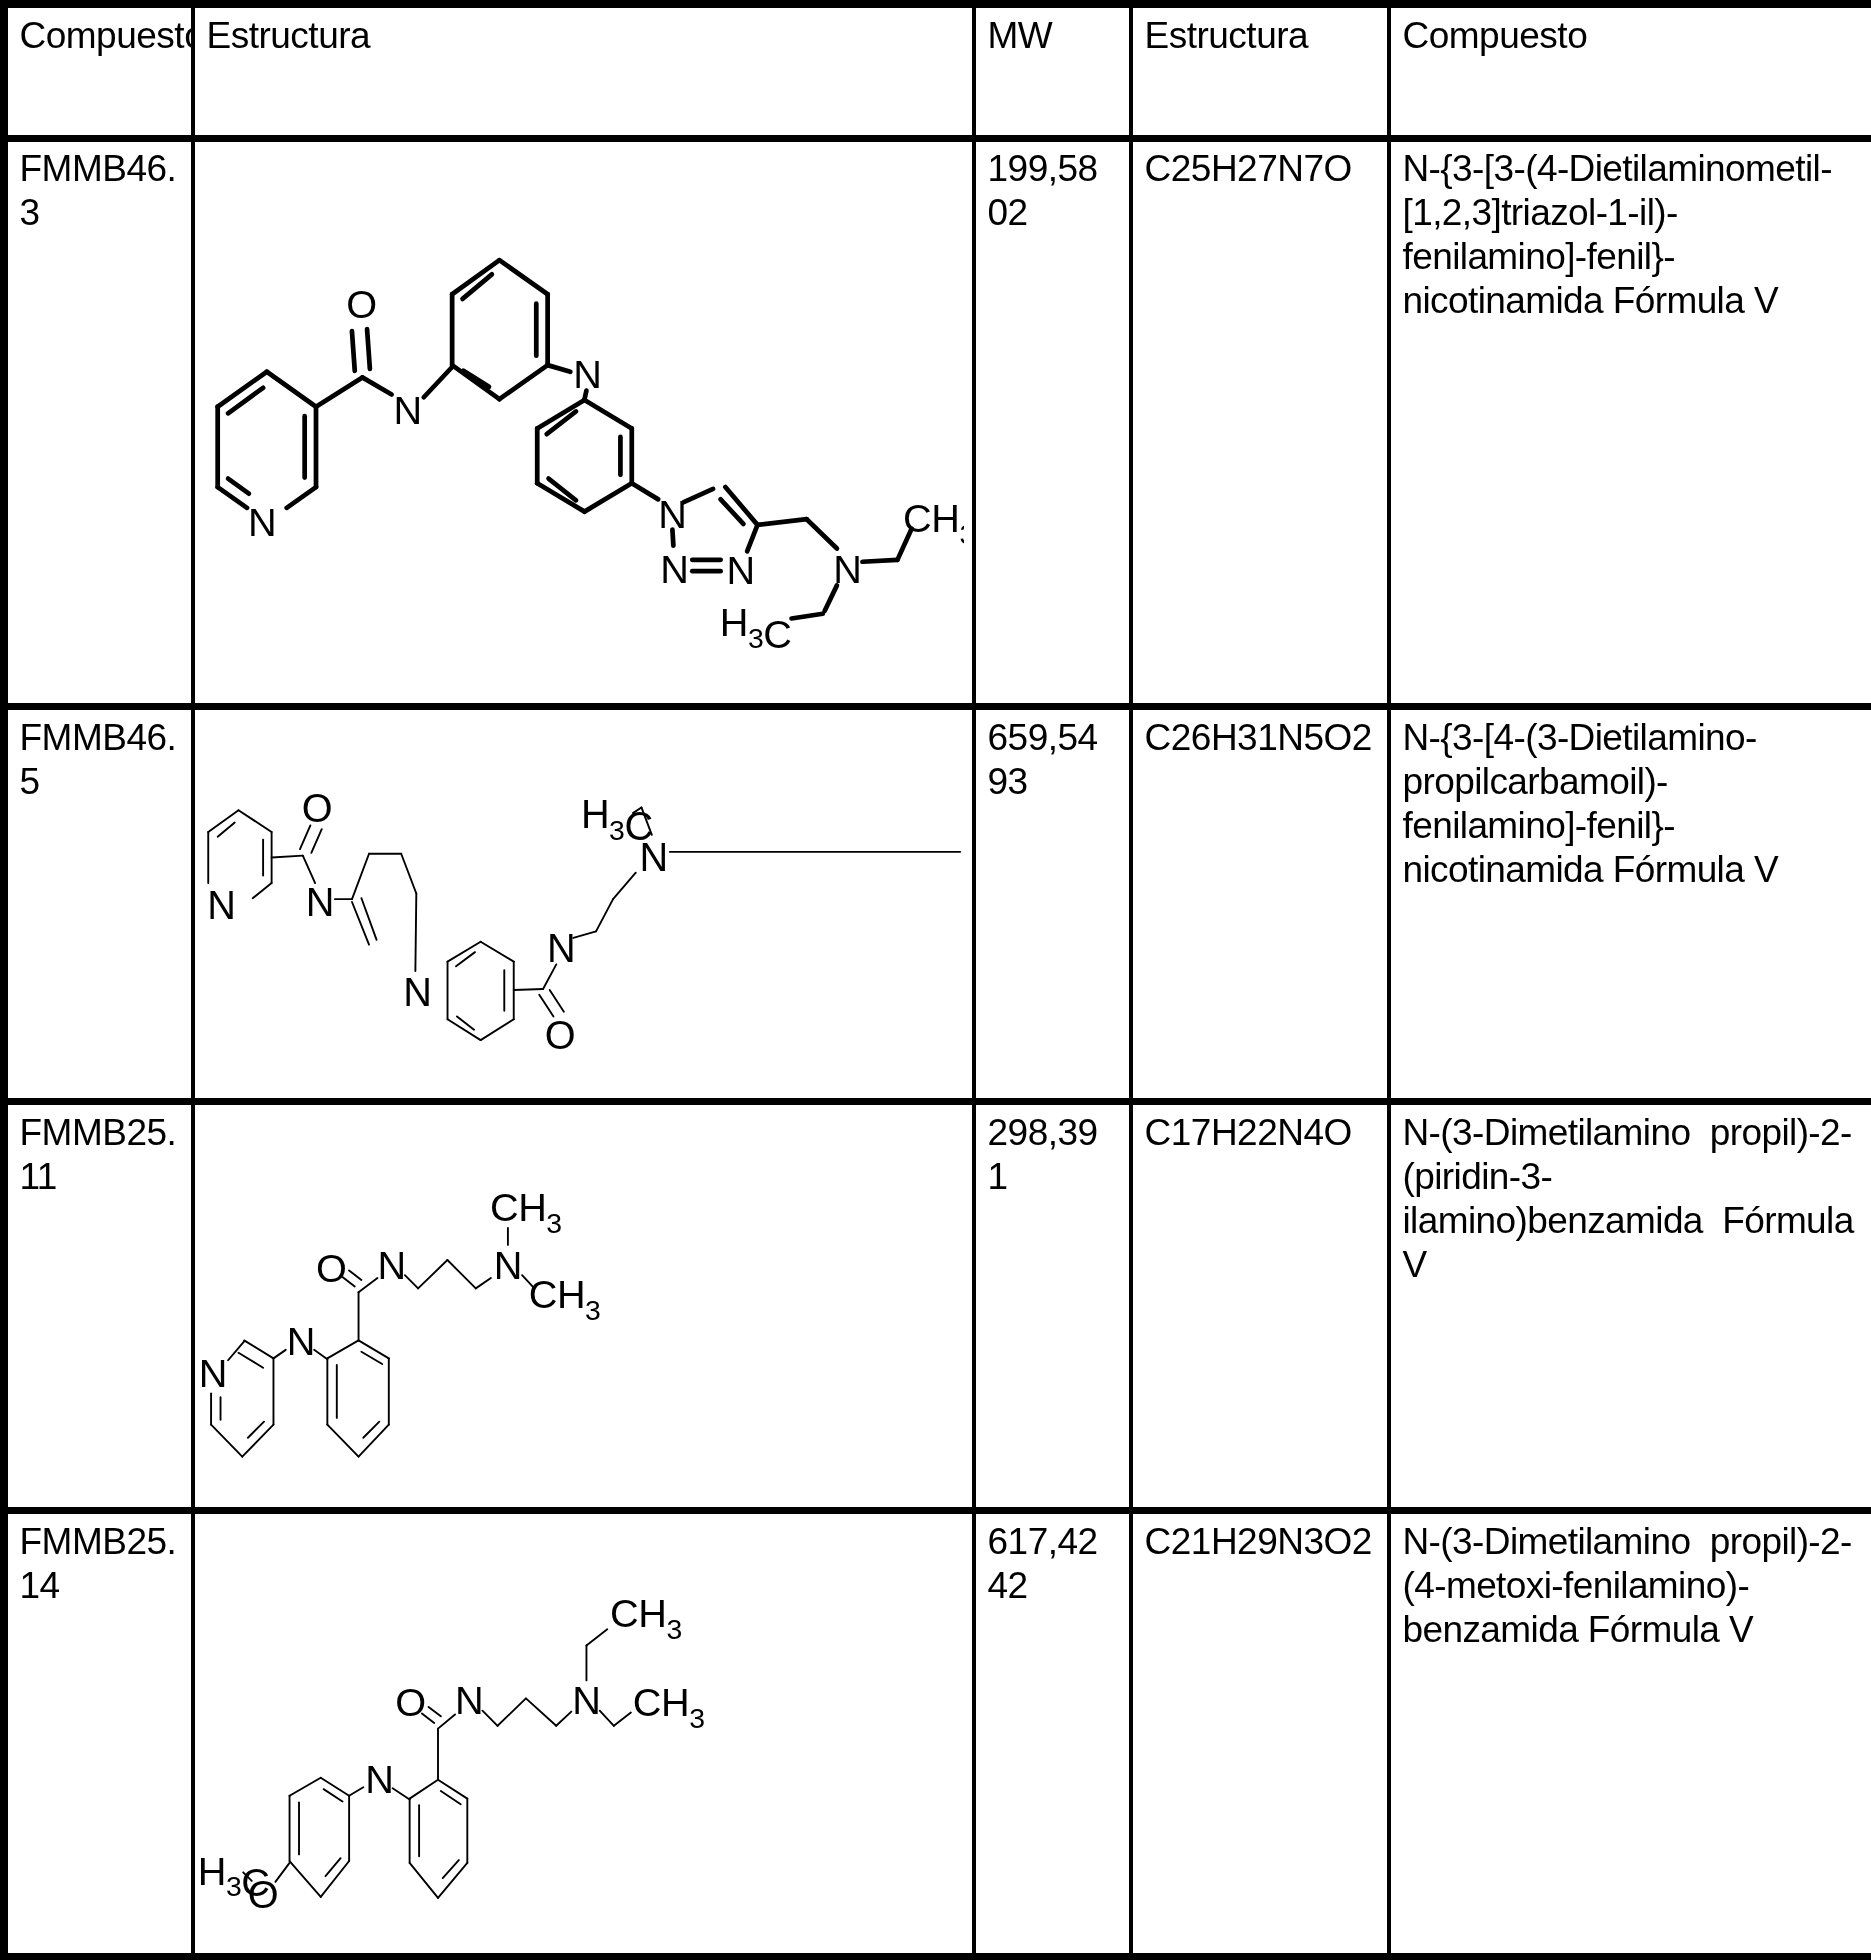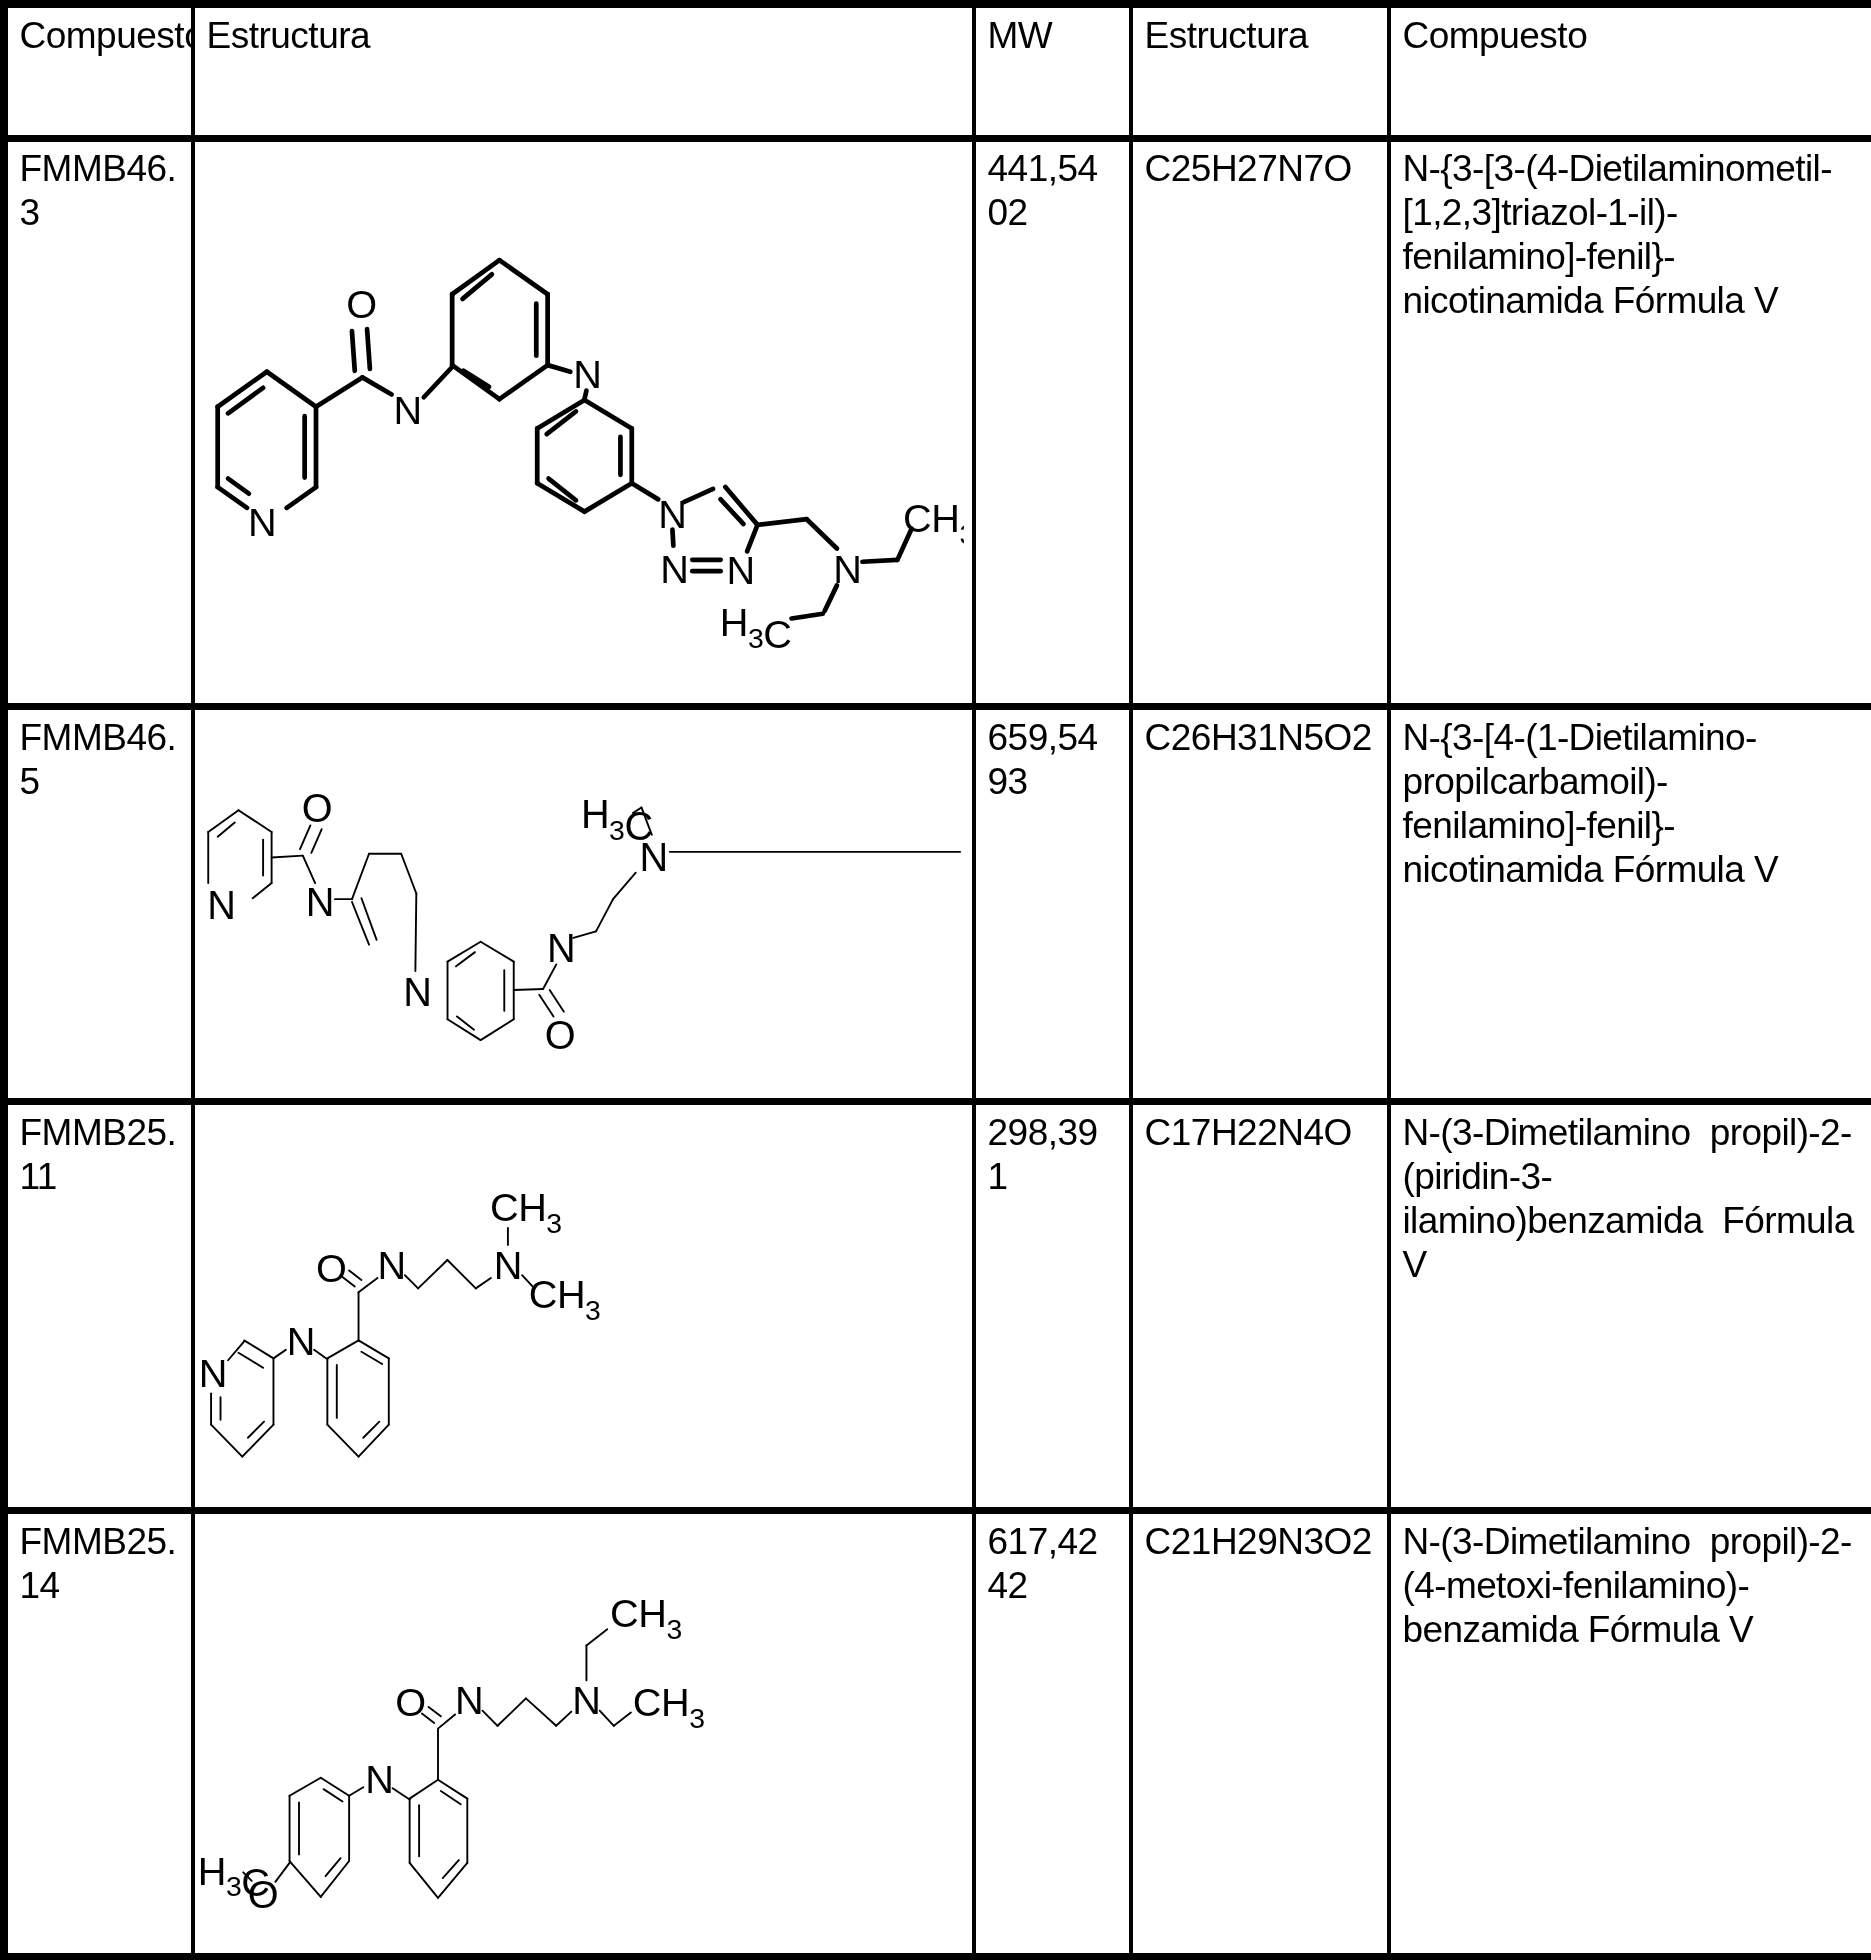--- a/index.html
+++ b/index.html
@@ -103,21 +103,21 @@
             <text x="620" y="407" font-size="42" text-anchor="middle"><tspan dy="0">N</tspan></text>
             <text x="710" y="555" font-size="42" text-anchor="middle"><tspan dy="0">N</tspan></text>
             <text x="712" y="613" font-size="42" text-anchor="middle"><tspan dy="0">N</tspan></text>
             <text x="782" y="615" font-size="42" text-anchor="middle"><tspan dy="0">N</tspan></text>
             <text x="895" y="613" font-size="42" text-anchor="middle"><tspan dy="0">N</tspan></text>
             <text x="954" y="560" font-size="42" text-anchor="start"><tspan dy="0">CH</tspan><tspan font-size="30" dy="12">3</tspan></text>
             <text x="760" y="670" font-size="42" text-anchor="start"><tspan dy="0">H</tspan><tspan font-size="30" dy="12">3</tspan><tspan dy="0">C</tspan></text>
           </svg>
     </td>
     <td>
-          <div class="ml">441,54
+          <div class="ml">199,58
 02</div>
         </td>
     <td class="formula">C25H27N7O</td>
     <td class="name">
           <div class="ml">N-{3-[3-(4-Dietilaminometil-
 [1,2,3]triazol-1-il)-
 fenilamino]-fenil}-
 nicotinamida Fórmula V</div>
         </td>
   </tr>
@@ -175,21 +175,21 @@
             <text x="690" y="907" font-size="42" text-anchor="middle"><tspan dy="0">N</tspan></text>
             <text x="613" y="862" font-size="42" text-anchor="start"><tspan dy="0">H</tspan><tspan font-size="30" dy="12">3</tspan><tspan dy="0">C</tspan></text>
           </svg>
     </td>
     <td>
           <div class="ml">659,54
 93</div>
         </td>
     <td class="formula">C26H31N5O2</td>
     <td class="name">
-          <div class="ml">N-{3-[4-(1-Dietilamino-
+          <div class="ml">N-{3-[4-(3-Dietilamino-
 propilcarbamoil)-
 fenilamino]-fenil}-
 nicotinamida Fórmula V</div>
         </td>
   </tr>
 
   <tr>
     <td>
           <div class="ml">FMMB25.
 11</div>

